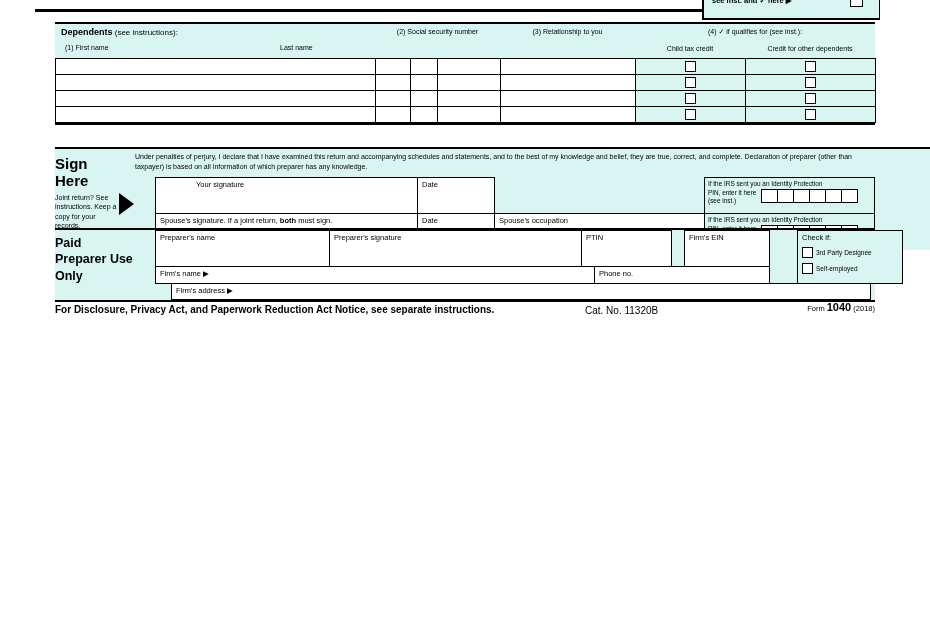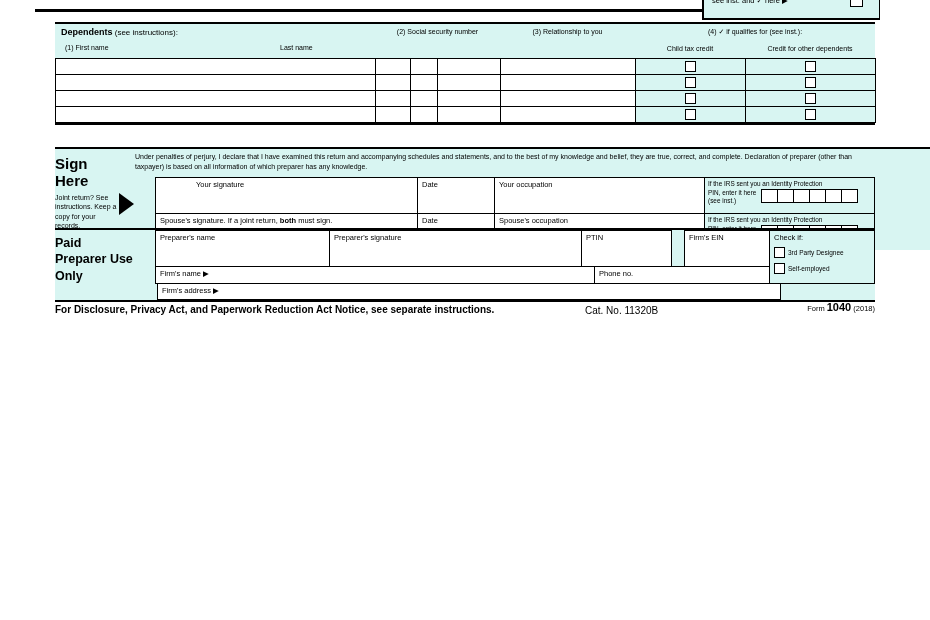--- a/index.html
+++ b/index.html
@@ -5,21 +5,21 @@
   * { margin:0; padding:0; box-sizing:border-box; }
   :root { --shade:#d8f5f2; --ink:#000; }
   body { background:#fff; font-family:"Liberation Sans", sans-serif; color:#000; }
   .page { position:relative; width:930px; height:620px; background:#fff; overflow:hidden; }
   .abs { position:absolute; }
 
   
   .top-line { left:35px; top:9px; width:667px; height:2.5px; background:#000; }
   .top-right-box { left:702px; top:0; width:178px; height:18px; background:var(--shade);
     border-left:2px solid #000; border-bottom:2.5px solid #000; border-right:1px solid #000;
-    display:flex; align-items:center; justify-content:space-between; padding:0 16px 18px 8px; font-size:7.5px; }
+    display:flex; align-items:center; justify-content:space-between; padding:0 16px 18px 8px; font-size:7.5px;font-weight:bold; }
 
   
   .dependents { left:55px; top:22px; width:820px; height:103px; background:var(--shade);
     border-top:2.5px solid #000; border-bottom:2.5px solid #000; font-size:7px; }
   .dep-title { left:6px; top:3px; font-size:8px; }
   .dep-title b { font-size:9px; }
   .hd { text-align:center; font-size:7px; }
   .hd-ssn  { left:320px; top:4px; width:125px; }
   .hd-rel  { left:445px; top:4px; width:135px; }
   .hd-q    { left:580px; top:4px; width:240px; }
@@ -64,24 +64,24 @@
 
   
   .preparer { left:55px; top:228px; width:820px; height:74px; background:var(--shade);
     border-top:2px solid #000; border-bottom:2.5px solid #000; }
   .pp-title { left:0; top:5px; width:80px; font-size:12.5px; font-weight:bold; line-height:1.3; }
   .pp-table { left:100px; top:0; width:720px; height:70px; }
   .p-name    { left:0;     top:0;    width:175px; height:37px; }
   .p-sig     { left:174px; top:0;    width:266px; height:37px; }
   .p-ptin    { left:426px; top:0;    width:91px;  height:37px; }
   .p-ein     { left:529px; top:0;    width:86px;  height:37px; }
-  .p-check   { left:614px; top:0;    width:106px; height:54px; background:var(--shade); }
+  .p-check   { left:642px; top:0;    width:106px; height:54px; background:var(--shade); }
   .p-firmname{ left:0;     top:36px; width:440px; height:18px; }
   .p-phone   { left:439px; top:36px; width:176px; height:18px; }
-  .p-firmaddr{ left:2px;     top:53px; width:624px; height:17px; }
+  .p-firmaddr{ left:16px;     top:53px; width:700px; height:17px; }
   .ck-row { display:flex; align-items:center; gap:3px; margin-top:5px; }
   .ck-lbl { font-size:6.5px; }
 
   
   .foot-notice { left:55px;  top:304px; font-size:10px; font-weight:bold; }
   .foot-cat    { left:585px; top:305px; font-size:10px;text-align:right; }
   .foot-form   { left:745px; top:301px; width:130px; text-align:right; font-size:7.5px; }
   .foot-form .fn { font-size:11px; font-weight:bold; }
 </style>
 </head>
@@ -160,23 +160,20 @@
     <div class="abs sh-arrow"></div>
     <div class="abs sh-perjury">Under penalties of perjury, I declare that I have examined this return and accompanying schedules and statements, and to the best of my knowledge and belief, they are true, correct, and complete. Declaration of preparer (other than taxpayer) is based on all information of which preparer has any knowledge.</div>
 
     <div class="abs sig-table">
       <div class="scell s-yoursig">
         <span class="lbl">Your signature</span>
       </div>
       <div class="scell s-date1">
         <span class="lbl">Date</span>
       </div>
-      <div class="scell s-yourocc">
-        <span class="lbl">Your occupation</span>
-      </div>
       <div class="scell pin s-pin1">
         <div class="pin-l1">If the IRS sent you an Identity Protection</div>
         <div class="pin-row">
           <div class="pin-l2">PIN, enter it here (see inst.)</div>
           <div class="pin-boxes">
               <span class="pinbox"></span>
               <span class="pinbox"></span>
               <span class="pinbox"></span>
               <span class="pinbox"></span>
               <span class="pinbox"></span>

